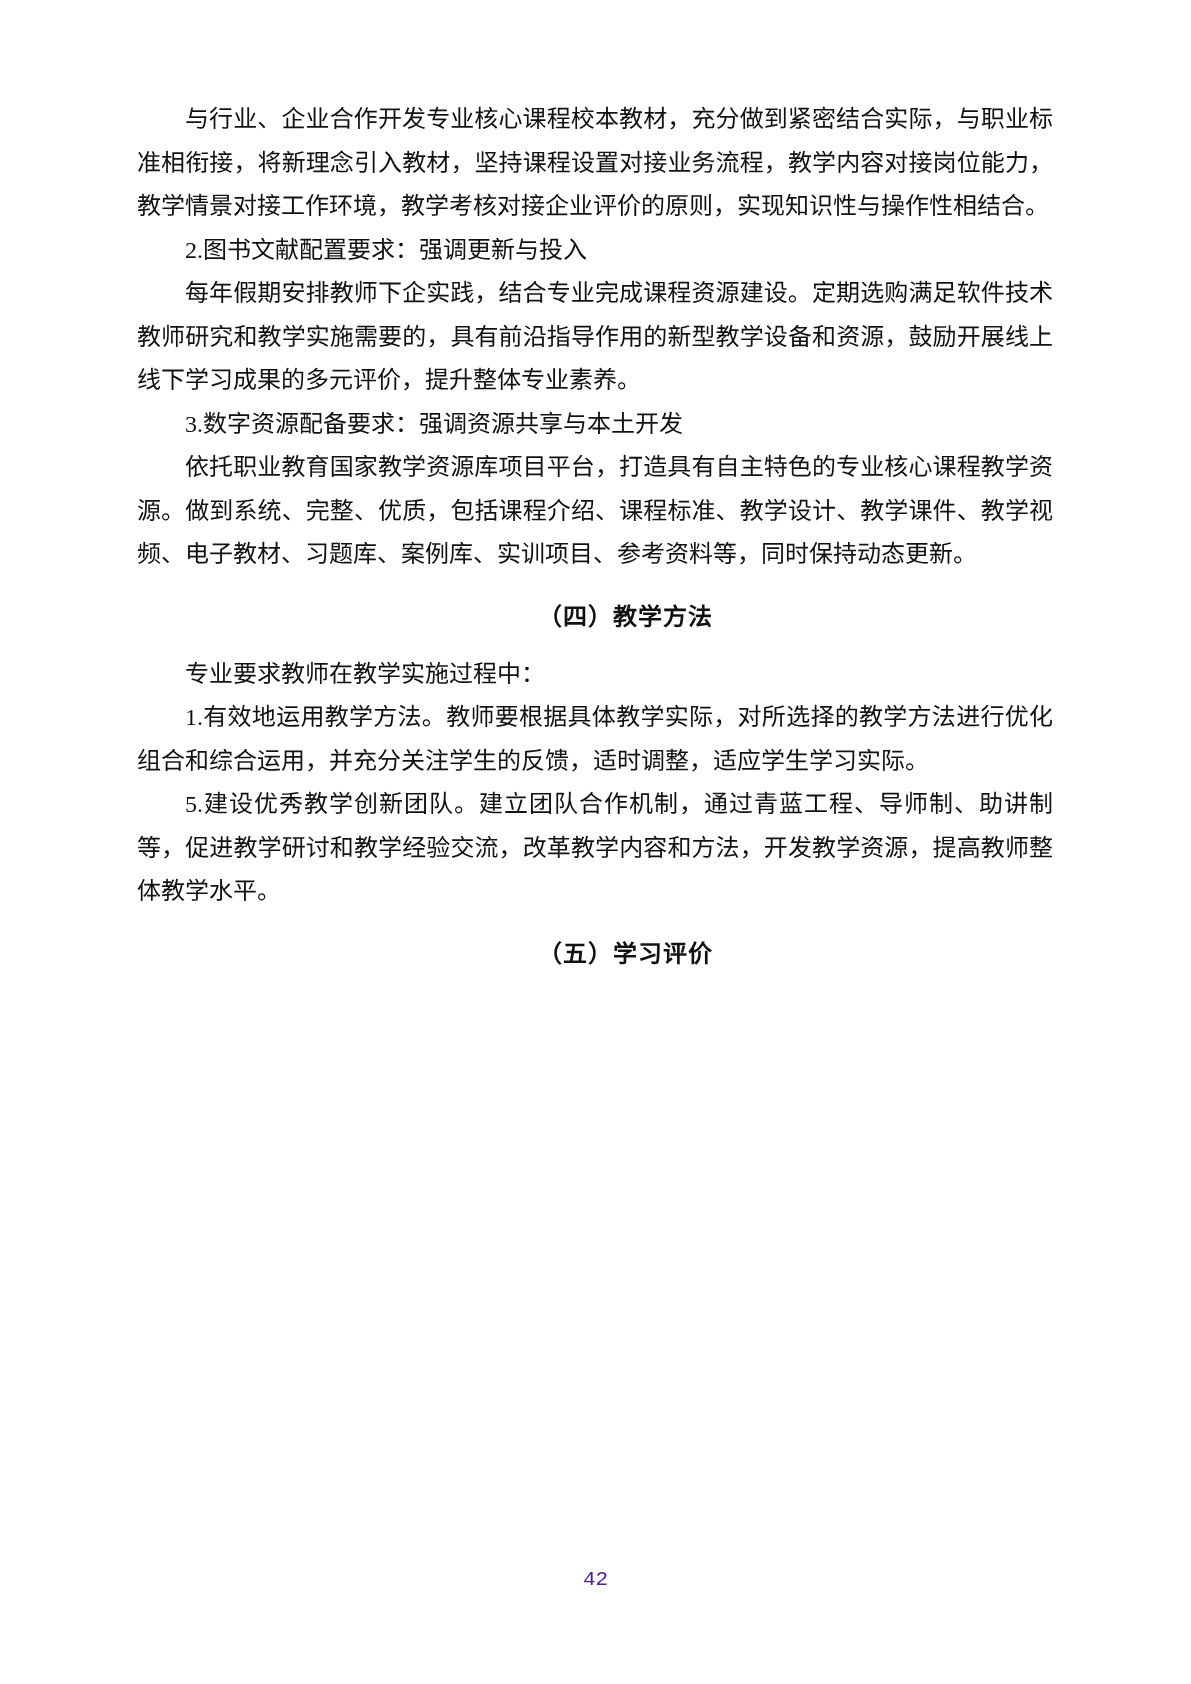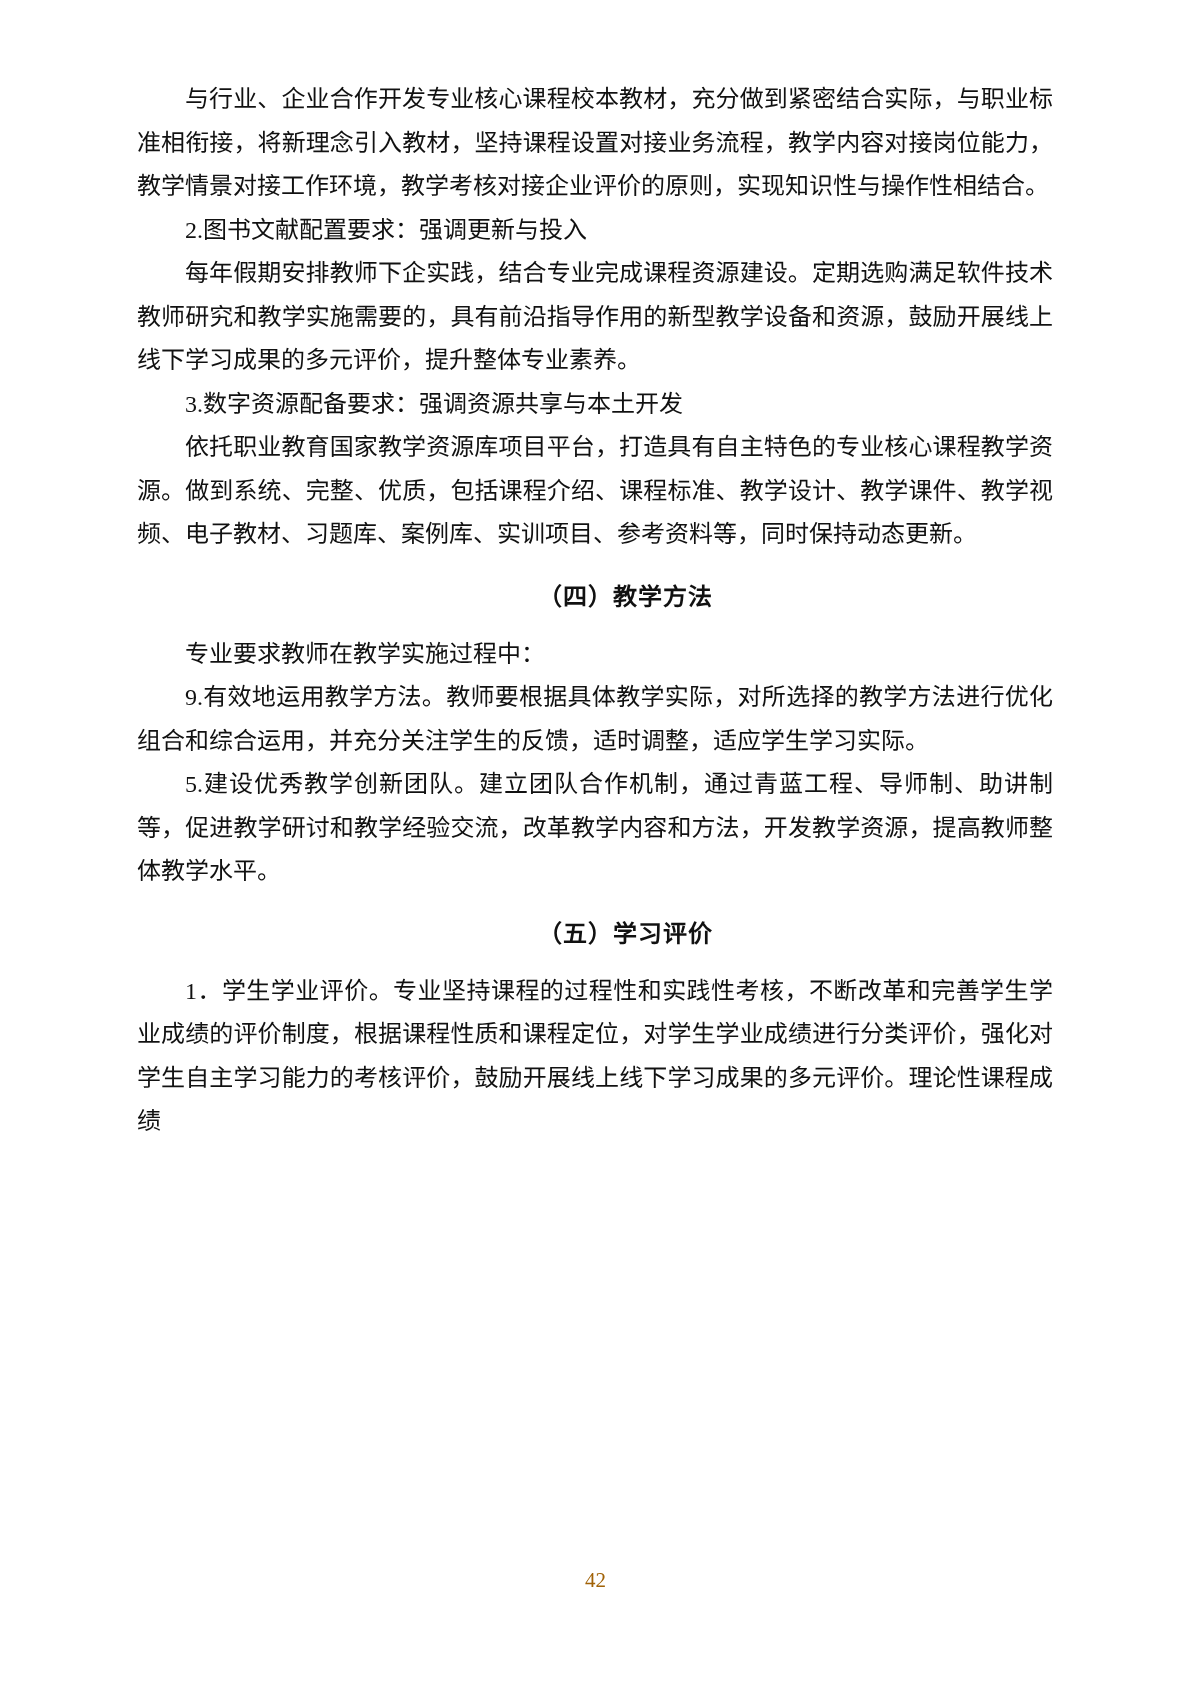--- a/index.html
+++ b/index.html
@@ -7,21 +7,21 @@
     padding: 0;
     background: #ffffff;
   }
   .page {
     position: relative;
     width: 1191px;
     height: 1684px;
     margin: 0 auto;
     background: #ffffff;
     box-sizing: border-box;
-    padding: 78px 138px 0 137px;
+    padding: 98px 138px 0 137px;
     overflow: hidden;
     color: #111111;
     font-family: "Liberation Serif", "DejaVu Serif", serif;
     font-size: 24px;
     line-height: 43.5px;
   }
   .body-para {
     margin: 0;
     text-align: justify;
     text-justify: inter-ideograph;
@@ -39,33 +39,33 @@
     letter-spacing: 1px;
   }
   .page-footer {
     position: absolute;
     left: 0;
     right: 0;
     bottom: 92px;
     text-align: center;
     font-size: 21px;
     line-height: 24px;
-    color: #a16207;
+    color: #4c1d95;
+    font-family: Liberation Mono, monospace;
   }
 </style>
 </head>
 <body>
 
 <div class="page">
   <p class="body-para">与行业、企业合作开发专业核心课程校本教材，充分做到紧密结合实际，与职业标准相衔接，将新理念引入教材，坚持课程设置对接业务流程，教学内容对接岗位能力，教学情景对接工作环境，教学考核对接企业评价的原则，实现知识性与操作性相结合。</p>
   <p class="body-para">2.图书文献配置要求：强调更新与投入</p>
   <p class="body-para">每年假期安排教师下企实践，结合专业完成课程资源建设。定期选购满足软件技术教师研究和教学实施需要的，具有前沿指导作用的新型教学设备和资源，鼓励开展线上线下学习成果的多元评价，提升整体专业素养。</p>
   <p class="body-para">3.数字资源配备要求：强调资源共享与本土开发</p>
   <p class="body-para">依托职业教育国家教学资源库项目平台，打造具有自主特色的专业核心课程教学资源。做到系统、完整、优质，包括课程介绍、课程标准、教学设计、教学课件、教学视频、电子教材、习题库、案例库、实训项目、参考资料等，同时保持动态更新。</p>
   <h2 class="section-heading">（四）教学方法</h2>
   <p class="body-para">专业要求教师在教学实施过程中：</p>
-  <p class="body-para">9.有效地运用教学方法。教师要根据具体教学实际，对所选择的教学方法进行优化组合和综合运用，并充分关注学生的反馈，适时调整，适应学生学习实际。</p>
+  <p class="body-para">1.有效地运用教学方法。教师要根据具体教学实际，对所选择的教学方法进行优化组合和综合运用，并充分关注学生的反馈，适时调整，适应学生学习实际。</p>
   <p class="body-para">5.建设优秀教学创新团队。建立团队合作机制，通过青蓝工程、导师制、助讲制等，促进教学研讨和教学经验交流，改革教学内容和方法，开发教学资源，提高教师整体教学水平。</p>
   <h2 class="section-heading">（五）学习评价</h2>
-  <p class="body-para">1．学生学业评价。专业坚持课程的过程性和实践性考核，不断改革和完善学生学业成绩的评价制度，根据课程性质和课程定位，对学生学业成绩进行分类评价，强化对学生自主学习能力的考核评价，鼓励开展线上线下学习成果的多元评价。理论性课程成绩</p>
 
   <div class="page-footer">42</div>
 </div>
 
 </body></html>

